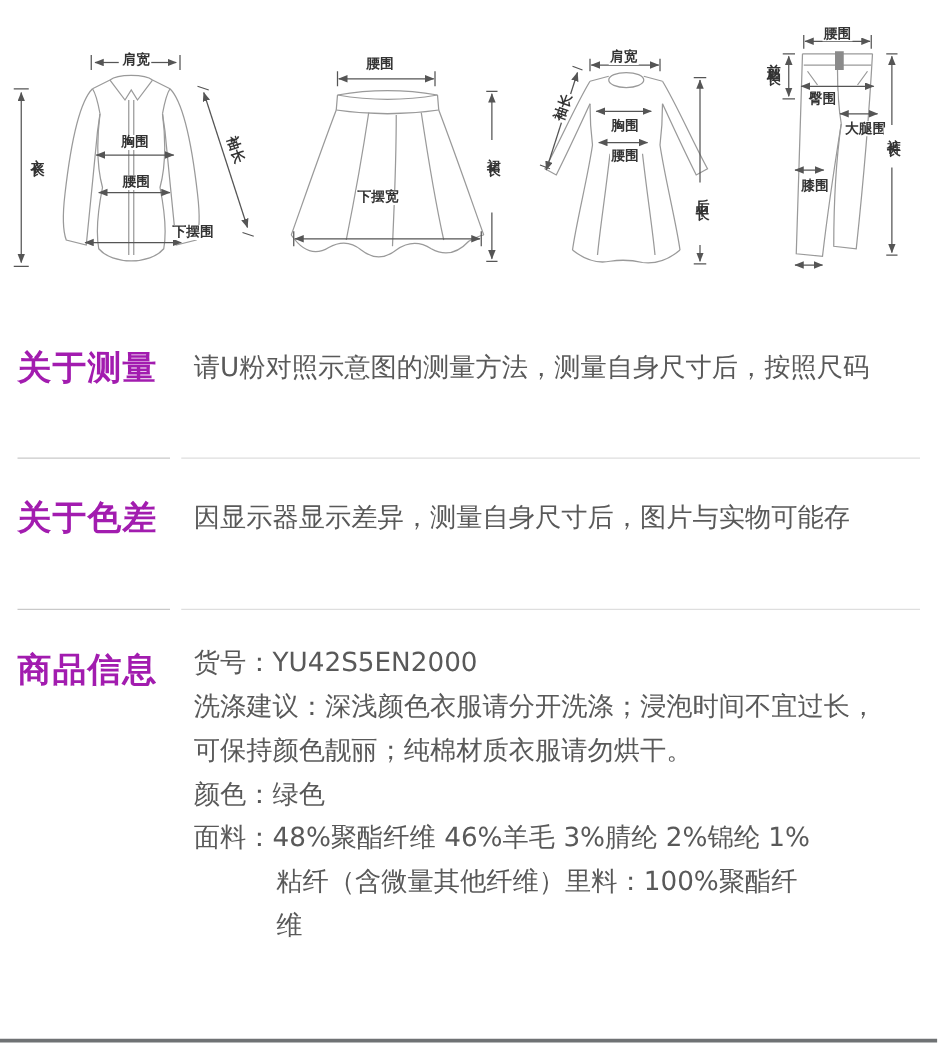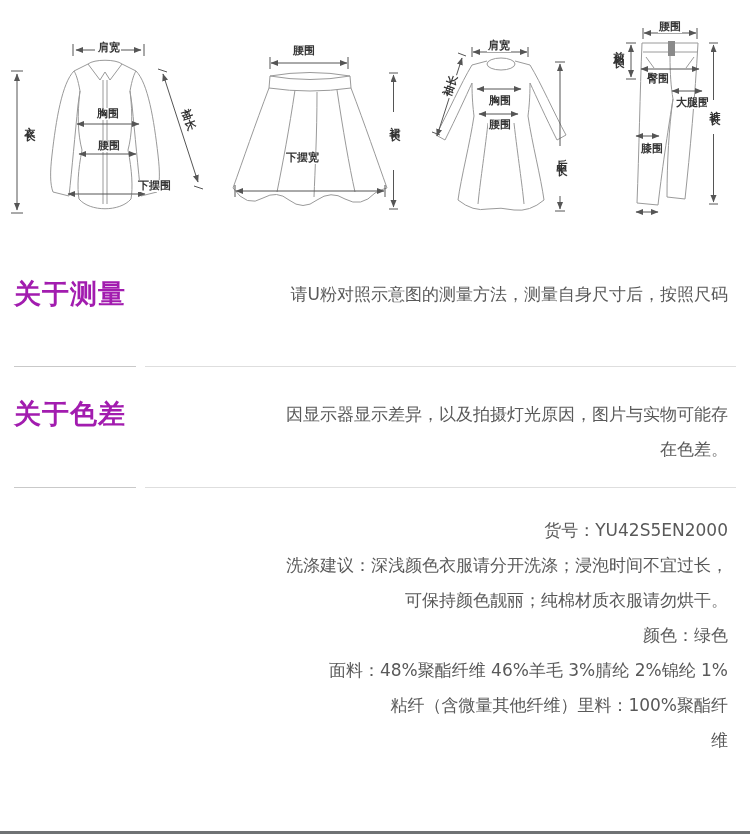--- a/index.html
+++ b/index.html
@@ -8,22 +8,22 @@
   
   .diagram{position:absolute;}
   .diagram svg{position:absolute;left:0;top:0;overflow:visible;}
   .dlabel{position:absolute;font-size:11px;font-weight:600;color:#333;line-height:12px;
           white-space:nowrap;background:#fff;padding:0 1px;}
   .vlabel{writing-mode:vertical-rl;text-orientation:upright;letter-spacing:3px;line-height:13px;}
   .rot{transform-origin:center center;}
   
   .sec-heading{position:absolute;left:14px;width:140px;font-size:27px;font-weight:bold;
                color:#a21caf;letter-spacing:1px;white-space:nowrap;}
-  .sec-body{position:absolute;left:143px;width:585px;font-size:17px;color:#595959;
-            line-height:35px;text-align:right;}
+  .sec-body{position:absolute;left:155px;width:585px;font-size:21px;color:#595959;
+            line-height:35px;}
   .sec-body .ln{white-space:nowrap;}
   .sec-body .ln.indent{padding-left:66px;}
   .divider-l{position:absolute;left:14px;width:122px;height:1px;background:#c9c9c9;}
   .divider-r{position:absolute;left:145px;width:591px;height:1px;background:#dedede;}
   .bottom-bar{position:absolute;left:0;top:831px;width:750px;height:3px;background:#6f7274;}
   line,path,ellipse{vector-effect:non-scaling-stroke;}
 </style>
 </head>
 <body>
 
@@ -177,26 +177,26 @@
 
   <div class="sec-heading" style="top:276px;">关于测量</div>
   <div class="sec-body" style="top:277px;">
     <div class="ln">请U粉对照示意图的测量方法，测量自身尺寸后，按照尺码</div>
   </div>
   <div class="divider-l" style="top:366px;"></div>
   <div class="divider-r" style="top:366px;"></div>
 
   <div class="sec-heading" style="top:396px;">关于色差</div>
   <div class="sec-body" style="top:397px;">
-    <div class="ln">因显示器显示差异，以及拍摄灯光原因，图片与实物可能存</div>
-    <div class="ln">在色差。</div>
+    <div class="ln">因显示器显示差异，测量自身尺寸后，图片与实物可能存</div>
   </div>
   <div class="divider-l" style="top:487px;"></div>
   <div class="divider-r" style="top:487px;"></div>
 
+  <div class="sec-heading" style="top:518px;">商品信息</div>
   <div class="sec-body" style="top:513px;">
     <div class="ln">货号：YU42S5EN2000</div>
     <div class="ln">洗涤建议：深浅颜色衣服请分开洗涤；浸泡时间不宜过长，</div>
     <div class="ln">可保持颜色靓丽；纯棉材质衣服请勿烘干。</div>
     <div class="ln">颜色：绿色</div>
     <div class="ln">面料：48%聚酯纤维 46%羊毛 3%腈纶 2%锦纶 1%</div>
     <div class="ln indent">粘纤（含微量其他纤维）里料：100%聚酯纤</div>
     <div class="ln indent">维</div>
   </div>
 

